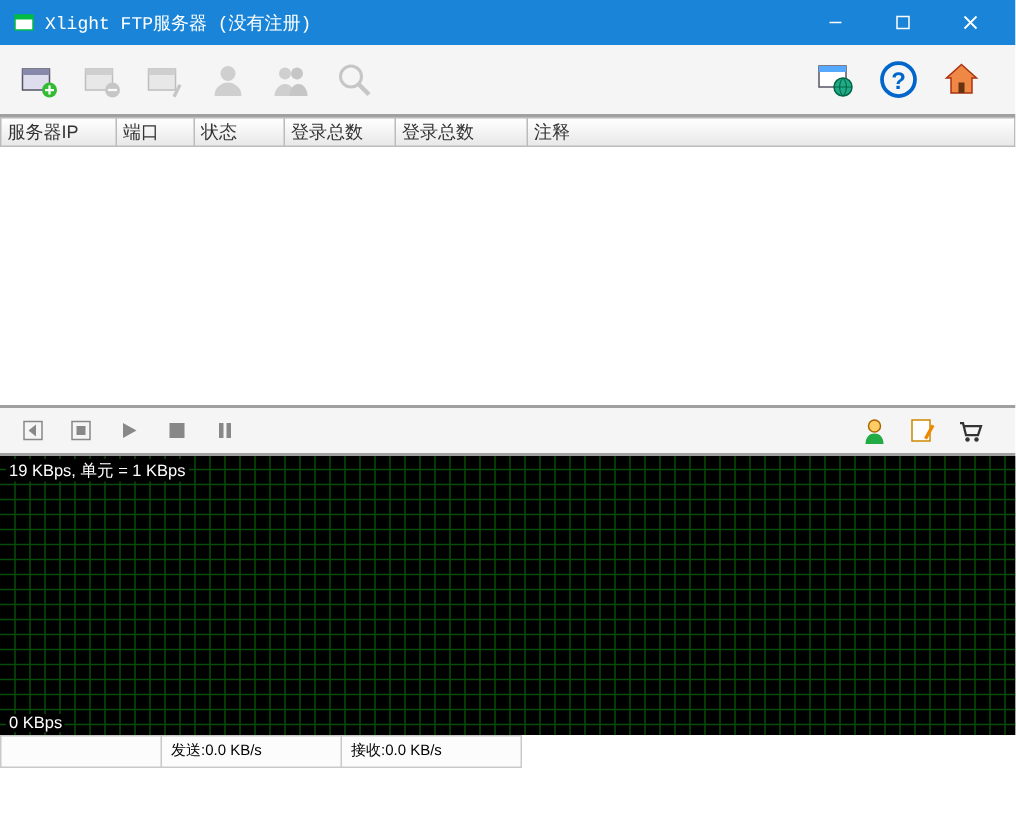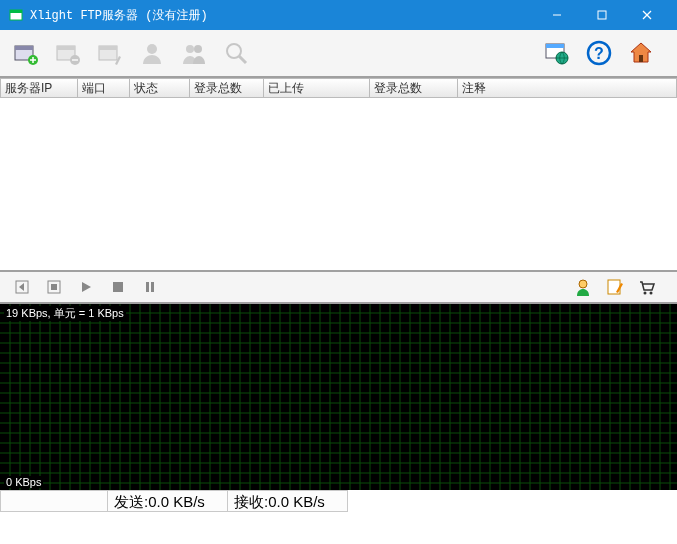--- a/index.html
+++ b/index.html
@@ -24,21 +24,21 @@
 
 .midbar { height: 34px; background: #f5f5f5; display: flex; align-items: center; padding: 0 10px; border-top: 2px solid #a0a0a0; border-bottom: 2px solid #a0a0a0; }
 .mbtn { width: 24px; height: 24px; margin-right: 8px; display: flex; align-items: center; justify-content: center; cursor: pointer; color: #777; }
 
 .chart { position: relative; height: 186px; background: #000; }
 .chart .grid { position: absolute; inset: 0; }
 .chart .label { position: absolute; left: 4px; color: #fff; background: #000; font-size: 11px; padding: 0 2px; }
 .chart .label.top { top: 2px; text-align: right; }
 .chart .label.bot { bottom: 2px; }
 
-.statusbar { height: 22px; display: flex; font-size: 15px; }
+.statusbar { height: 22px; display: flex; font-size: 10px; }
 .sseg { border: 1px solid #c9c9c9; border-left: none; padding: 2px 6px; background: #fcfcfc; overflow: hidden; white-space: nowrap; }
 .sseg:first-child { border-left: 1px solid #c9c9c9; }
 .ss1{width:108px}.ss2{width:120px}.ss3{width:120px}.ss4{flex:1}
 
 svg { display: block; }
 </style>
 </head>
 <body>
 
 <div class="titlebar">
@@ -133,21 +133,20 @@
       </svg>
   </div>
 </div>
 
 <div class="table-wrap">
   <div class="table-head">
     <div class="th th1">服务器IP</div>
     <div class="th th2">端口</div>
     <div class="th th3">状态</div>
     <div class="th th4">登录总数</div>
-    <div class="th th6">已上传</div>
     <div class="th th7">登录总数</div>
     <div class="th th8">注释</div>
   </div>
   <div class="table-body"></div>
 </div>
 
 <div class="midbar">
   <div class="mbtn">
       <svg width="14" height="14">
         <rect x="1" y="1" width="12" height="12" fill="none" stroke="#888"></rect>

